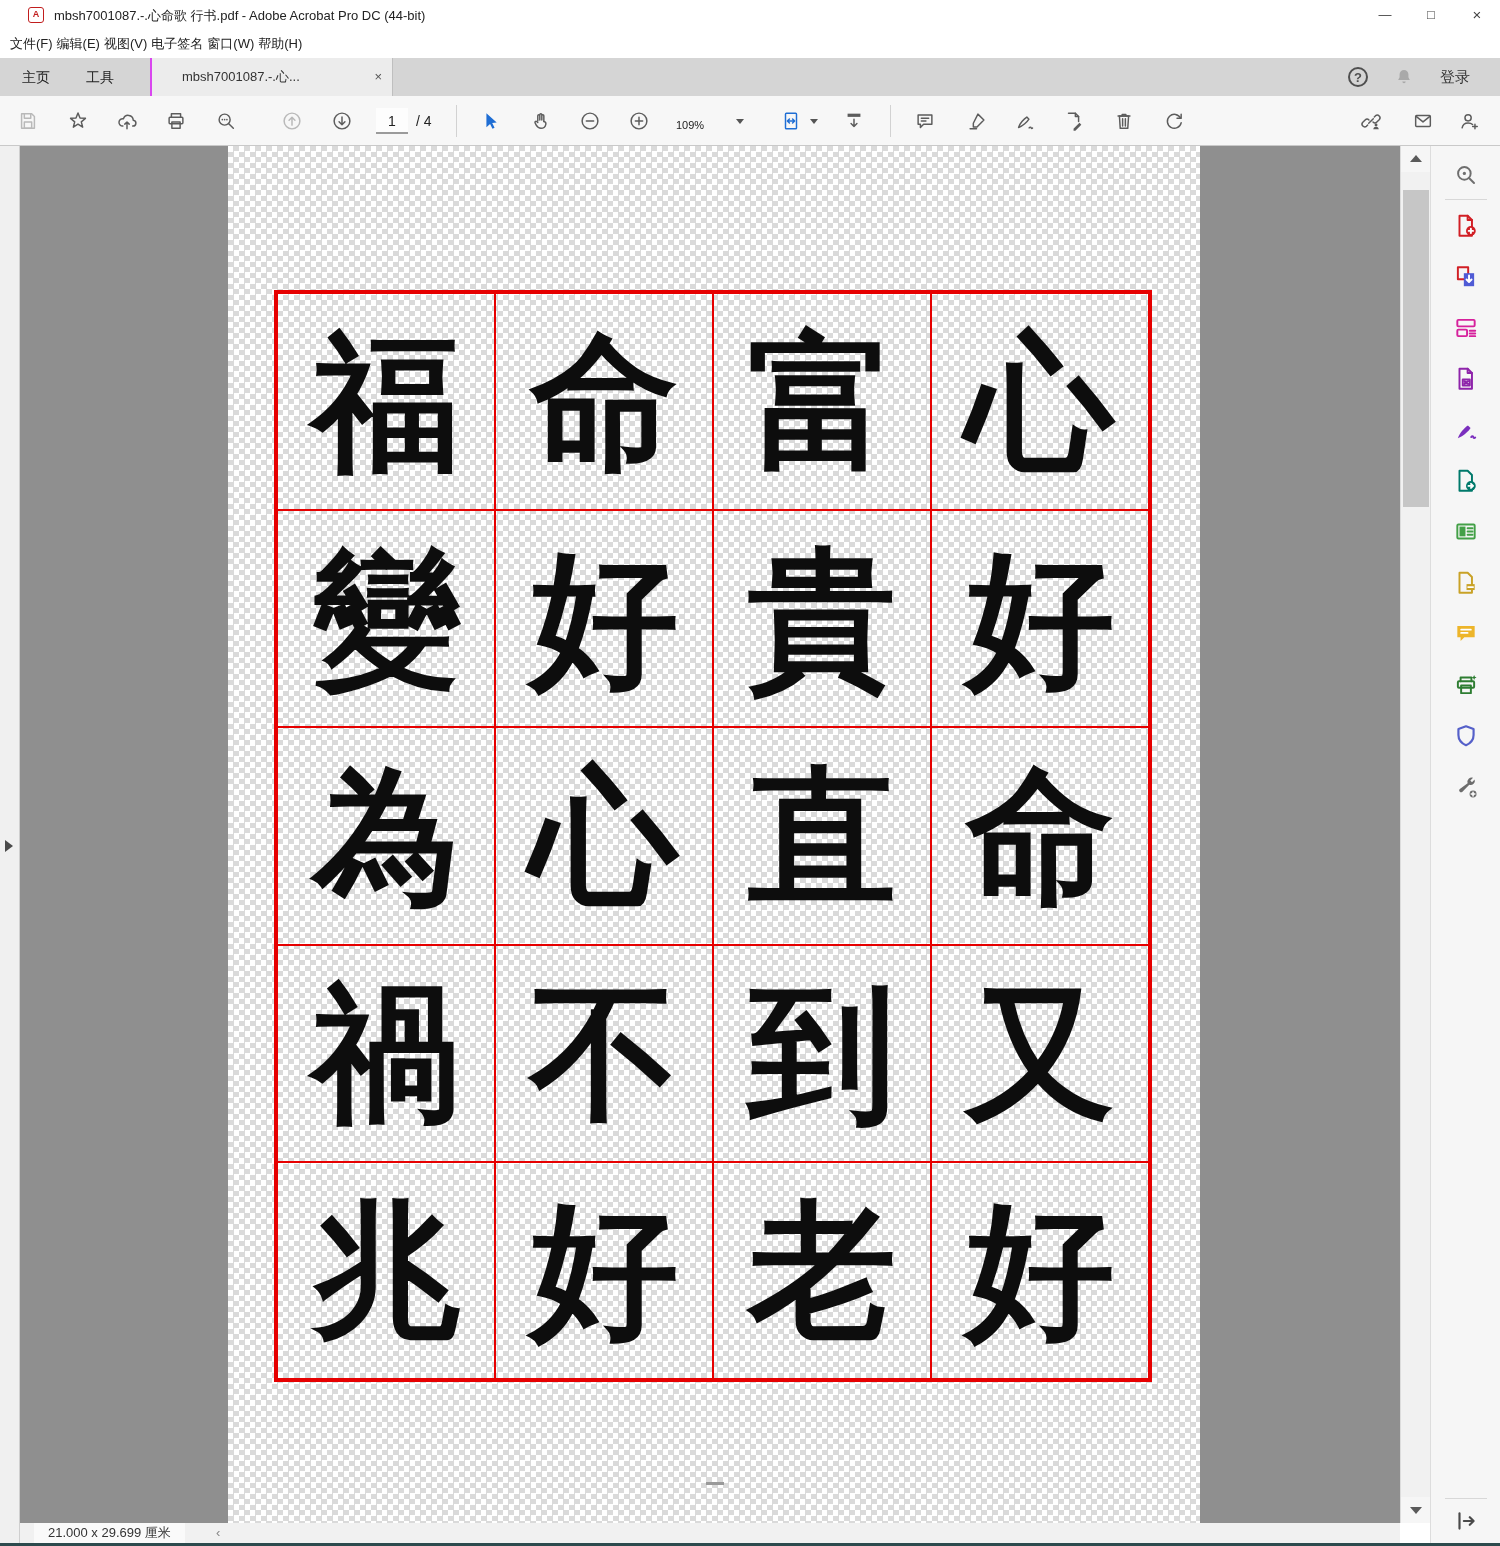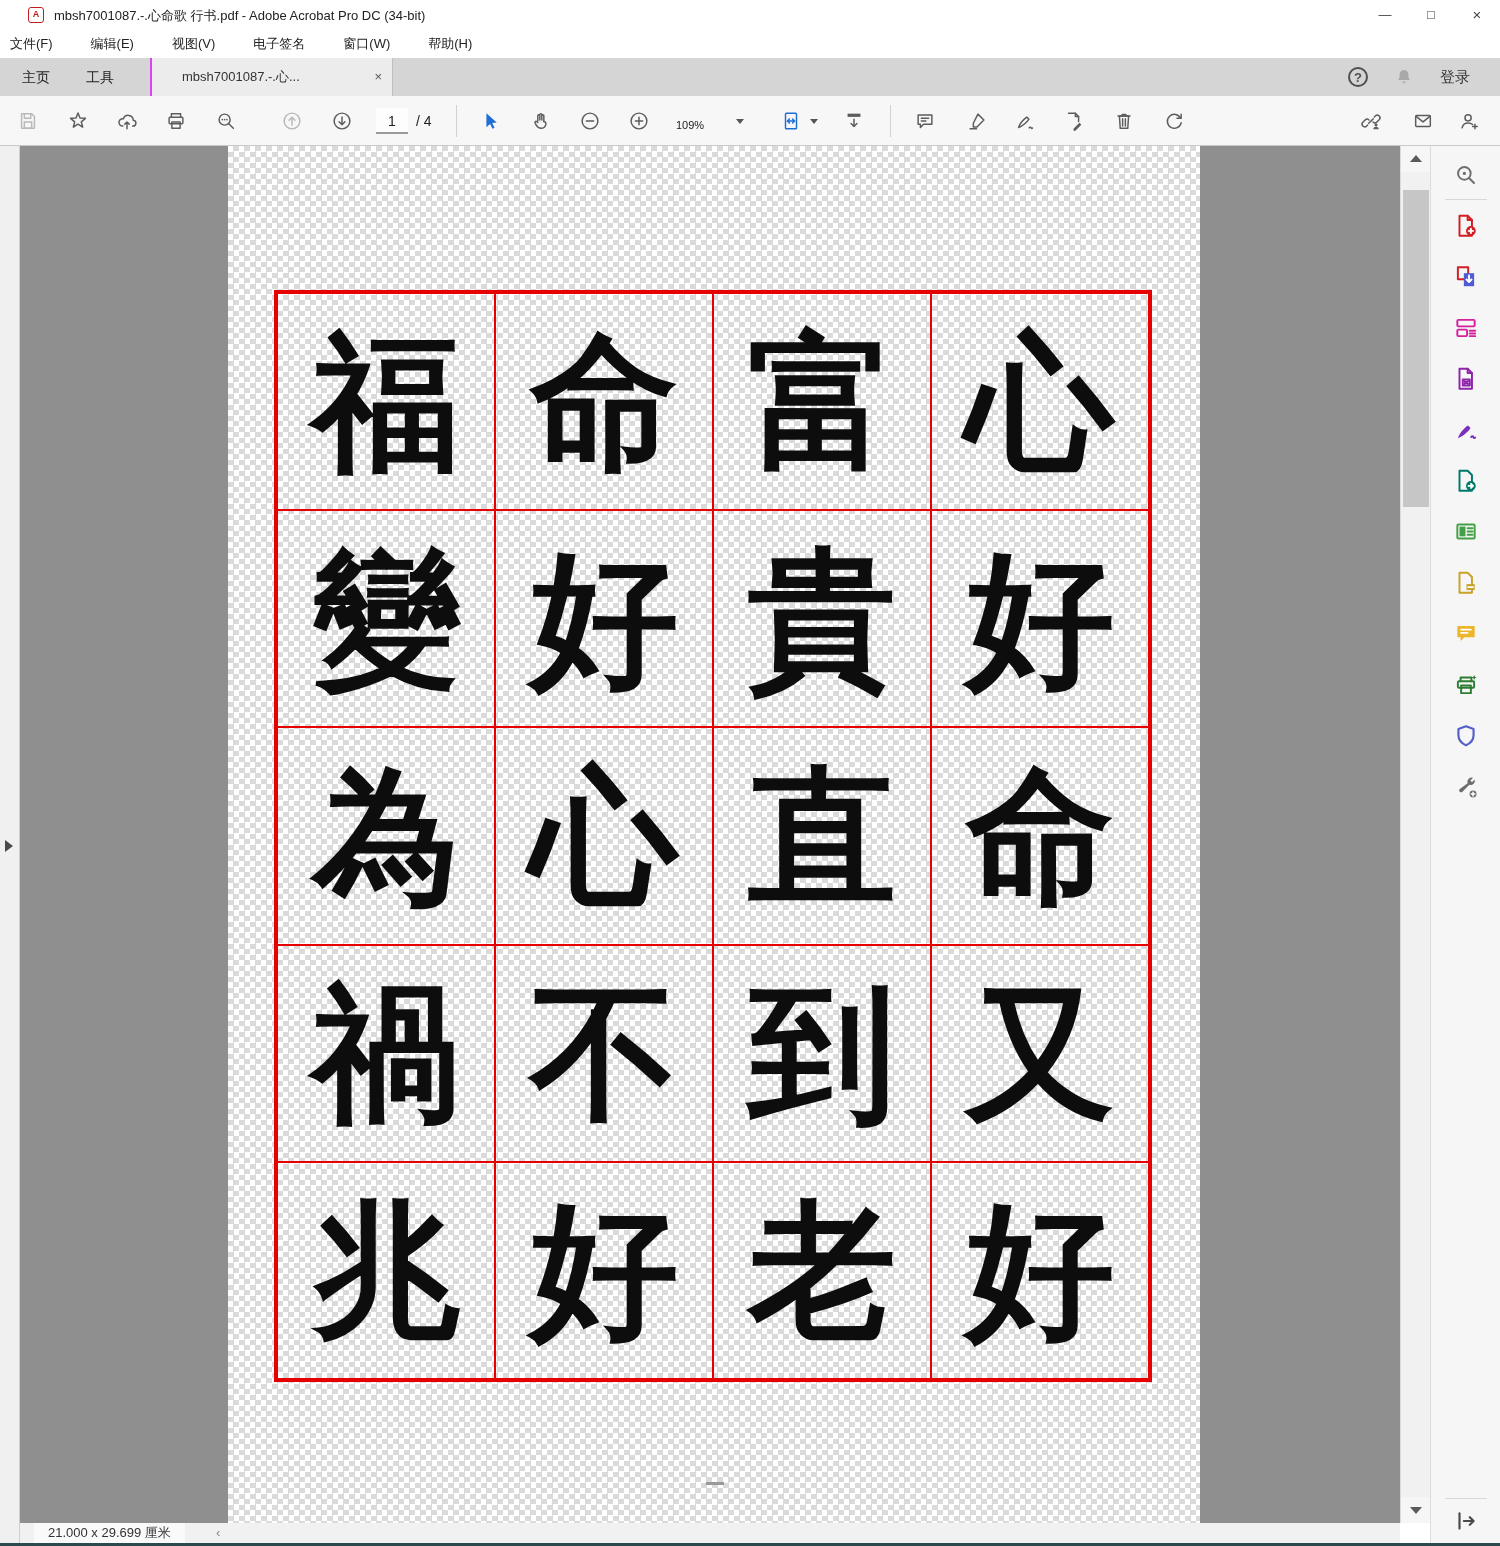--- a/index.html
+++ b/index.html
@@ -8,21 +8,21 @@
   .app { position:relative; width:1500px; height:1546px; background:#fff; }
 
   
   .titlebar { position:absolute; left:0; top:0; width:1500px; height:30px; background:#fff; }
   .titlebar .pdficon { position:absolute; left:28px; top:7px; width:16px; height:16px; border:1.5px solid #c11e1e; border-radius:3px; color:#c11e1e; font-size:9px; font-weight:bold; text-align:center; line-height:13px; }
   .titlebar .title { position:absolute; left:54px; top:7px; font-size:13px; color:#222; white-space:nowrap; }
   .winbtn { position:absolute; top:0; width:46px; height:30px; text-align:center; line-height:30px; font-size:13px; color:#444; }
   .winbtn.min { right:92px; } .winbtn.max { right:46px; } .winbtn.close { right:0; font-size:15px; }
 
   
-  .menubar { position:absolute; left:0; top:30px; width:1216px; height:28px; background:#fff; display:flex; align-items:center; padding-left:10px; gap:38px; }
+  .menubar { position:absolute; left:0; top:30px; width:1216px; height:28px; background:#fff; display:flex; align-items:center; padding-left:10px; gap:4px; }
   .menubar span { font-size:13px; color:#222; }
 
   
   .tabbar { position:absolute; left:0; top:58px; width:1500px; height:38px; background:#d5d5d5; }
   .tab-simple { position:absolute; top:0; height:38px; line-height:38px; font-size:14px; color:#222; padding:0 14px;text-align:right; }
   .tab-home { left:8px; } .tab-tools { left:72px; }
   .doc-tab { position:absolute; left:150px; top:0; width:243px; height:38px; background:#ececec; border-left:2px solid #d946ef; border-right:1px solid #bfbfbf; }
   .doc-tab .label { position:absolute; left:30px; top:0; line-height:38px; font-size:13px; color:#333; white-space:nowrap; }
   .doc-tab .close { position:absolute; right:10px; top:0; line-height:38px; font-size:13px; color:#555; }
   .tabbar-right { position:absolute; right:0; top:0; height:38px; display:flex; align-items:center; gap:26px; padding-right:30px; }
@@ -73,21 +73,21 @@
   .hleft { position:absolute; left:196px; top:0; line-height:20px; font-size:13px; color:#888; }
   .bottomline { position:absolute; left:0; top:1543px; width:1500px; height:3px; background:#2c4a4d; }
 </style>
 </head>
 <body>
 
 <div class="app">
 
   <div class="titlebar">
     <div class="pdficon">A</div>
-    <div class="title">mbsh7001087.-.心命歌 行书.pdf - Adobe Acrobat Pro DC (34-bit)</div>
+    <div class="title">mbsh7001087.-.心命歌 行书.pdf - Adobe Acrobat Pro DC (44-bit)</div>
     <div class="winbtn min">—</div>
     <div class="winbtn max">□</div>
     <div class="winbtn close">×</div>
   </div>
 
   <div class="menubar">
     <span>文件(F)</span>
     <span>编辑(E)</span>
     <span>视图(V)</span>
     <span>电子签名</span>

